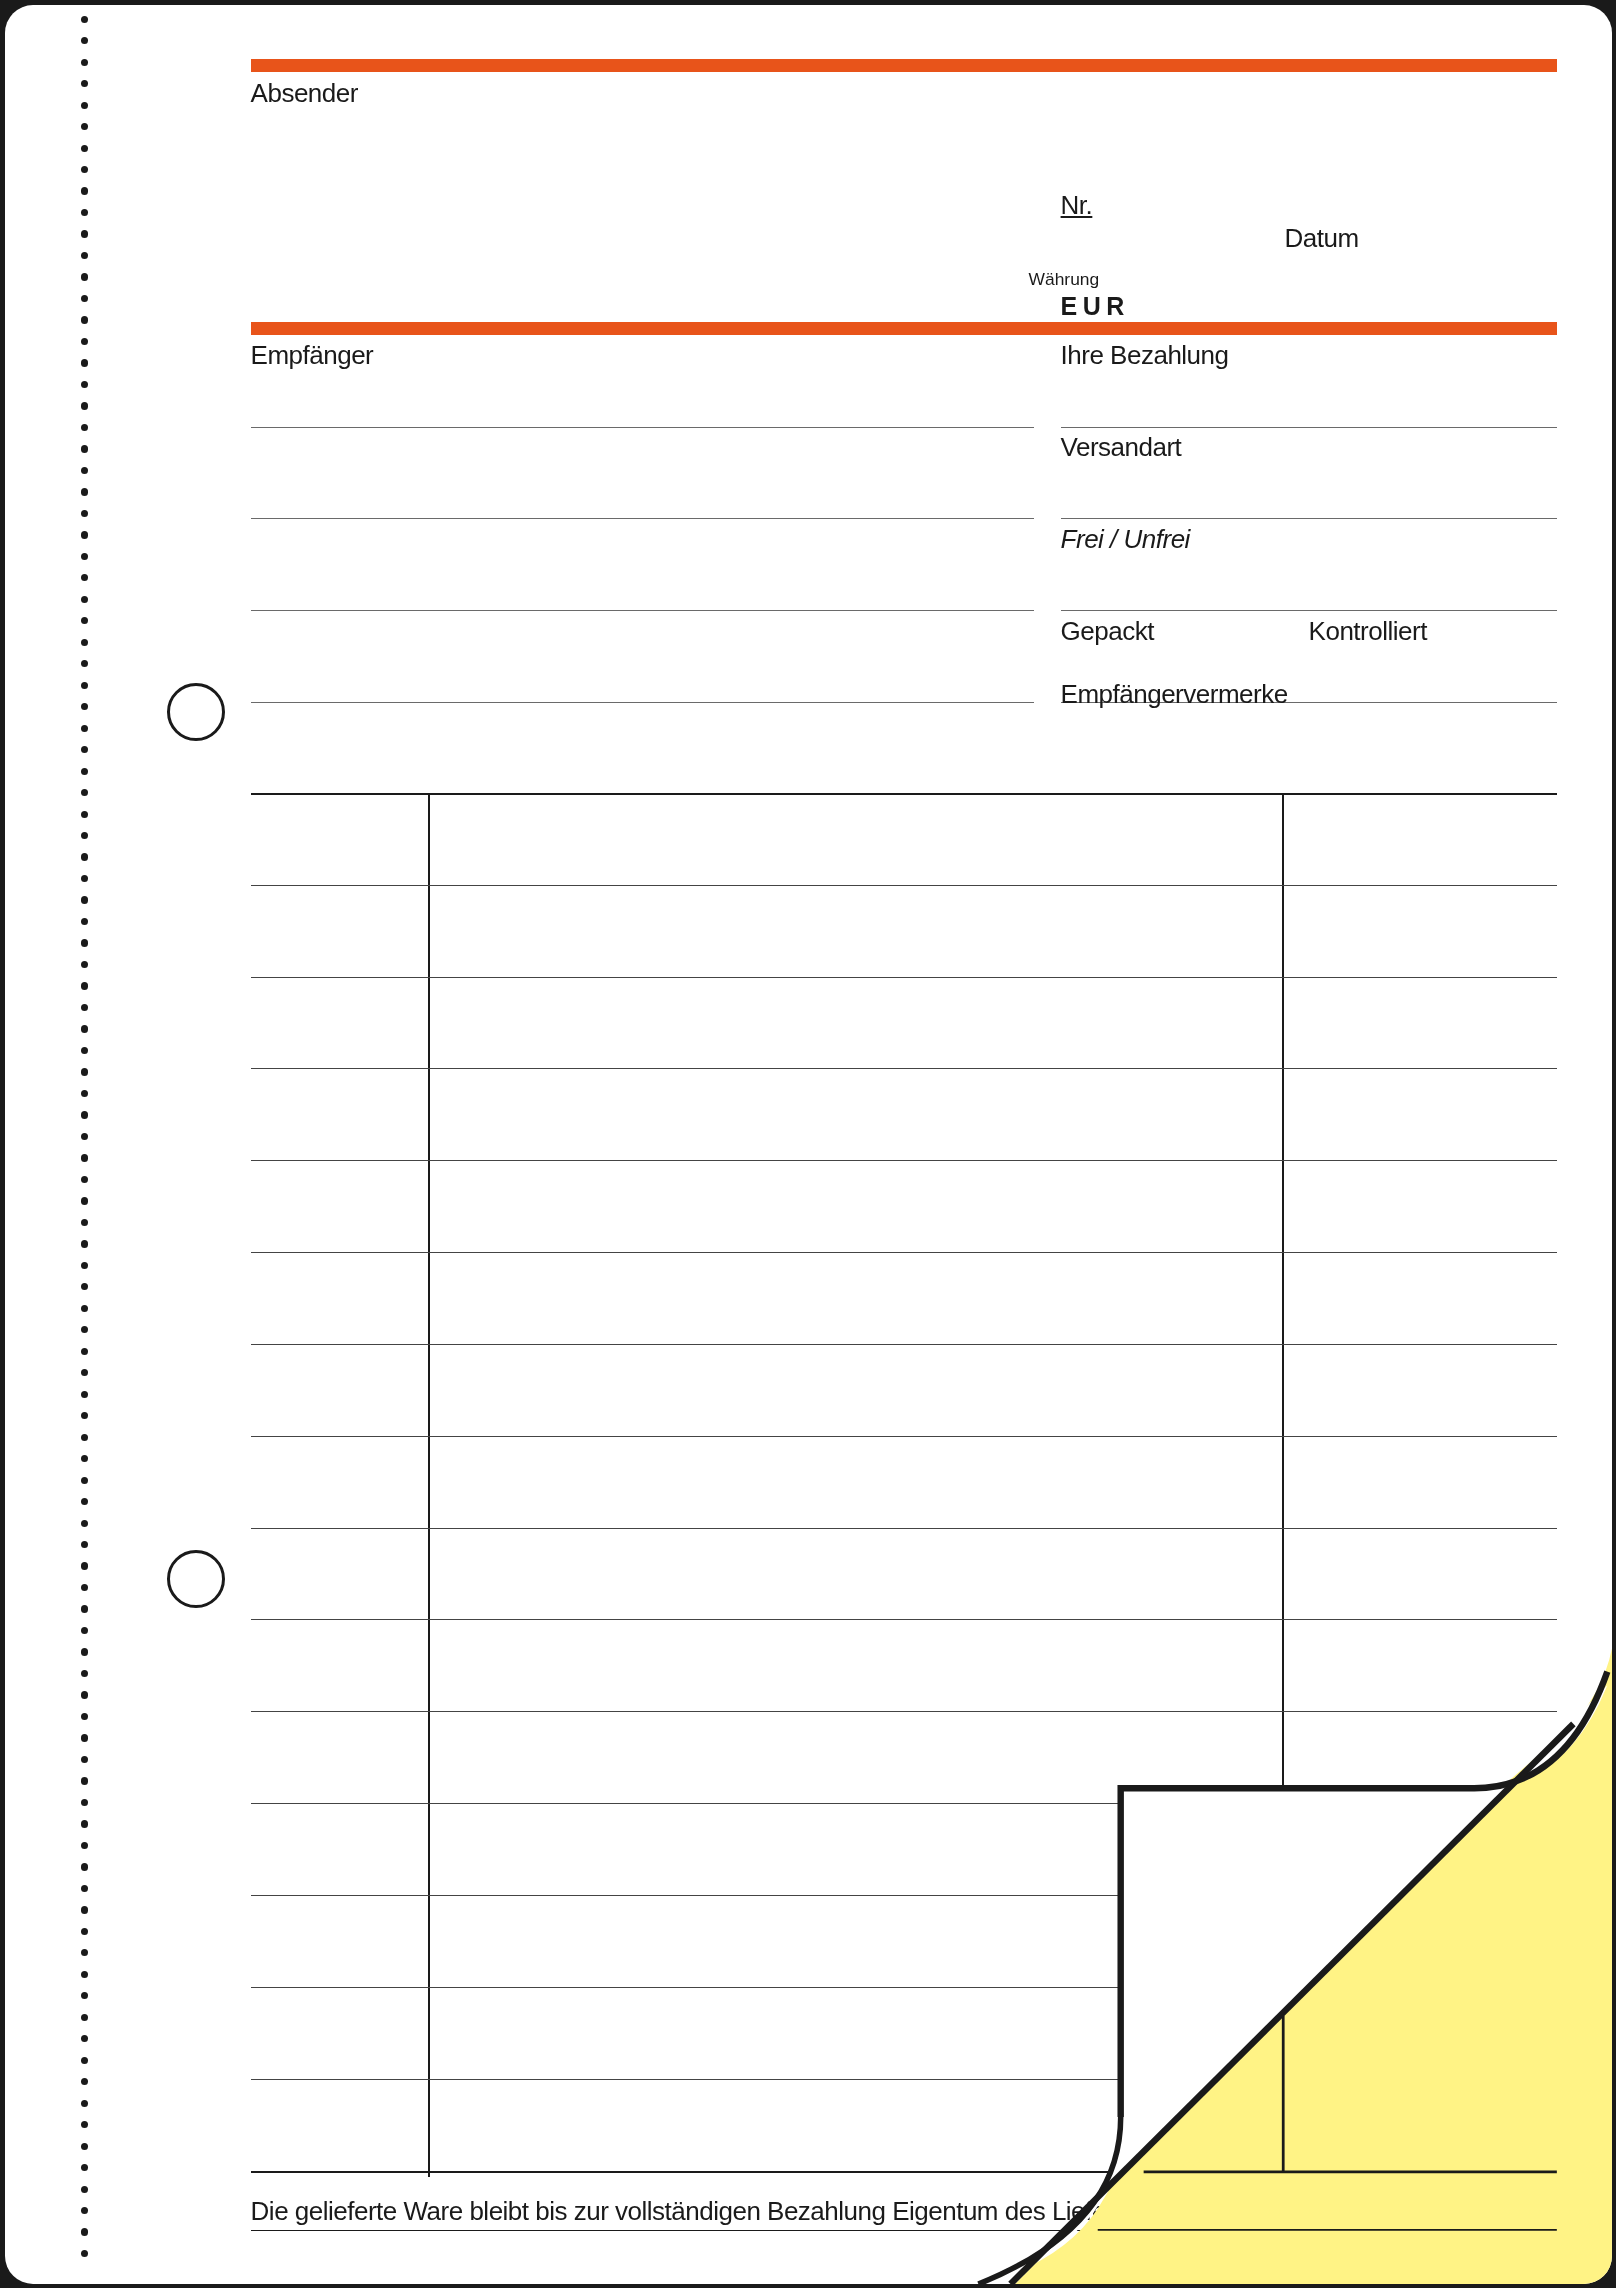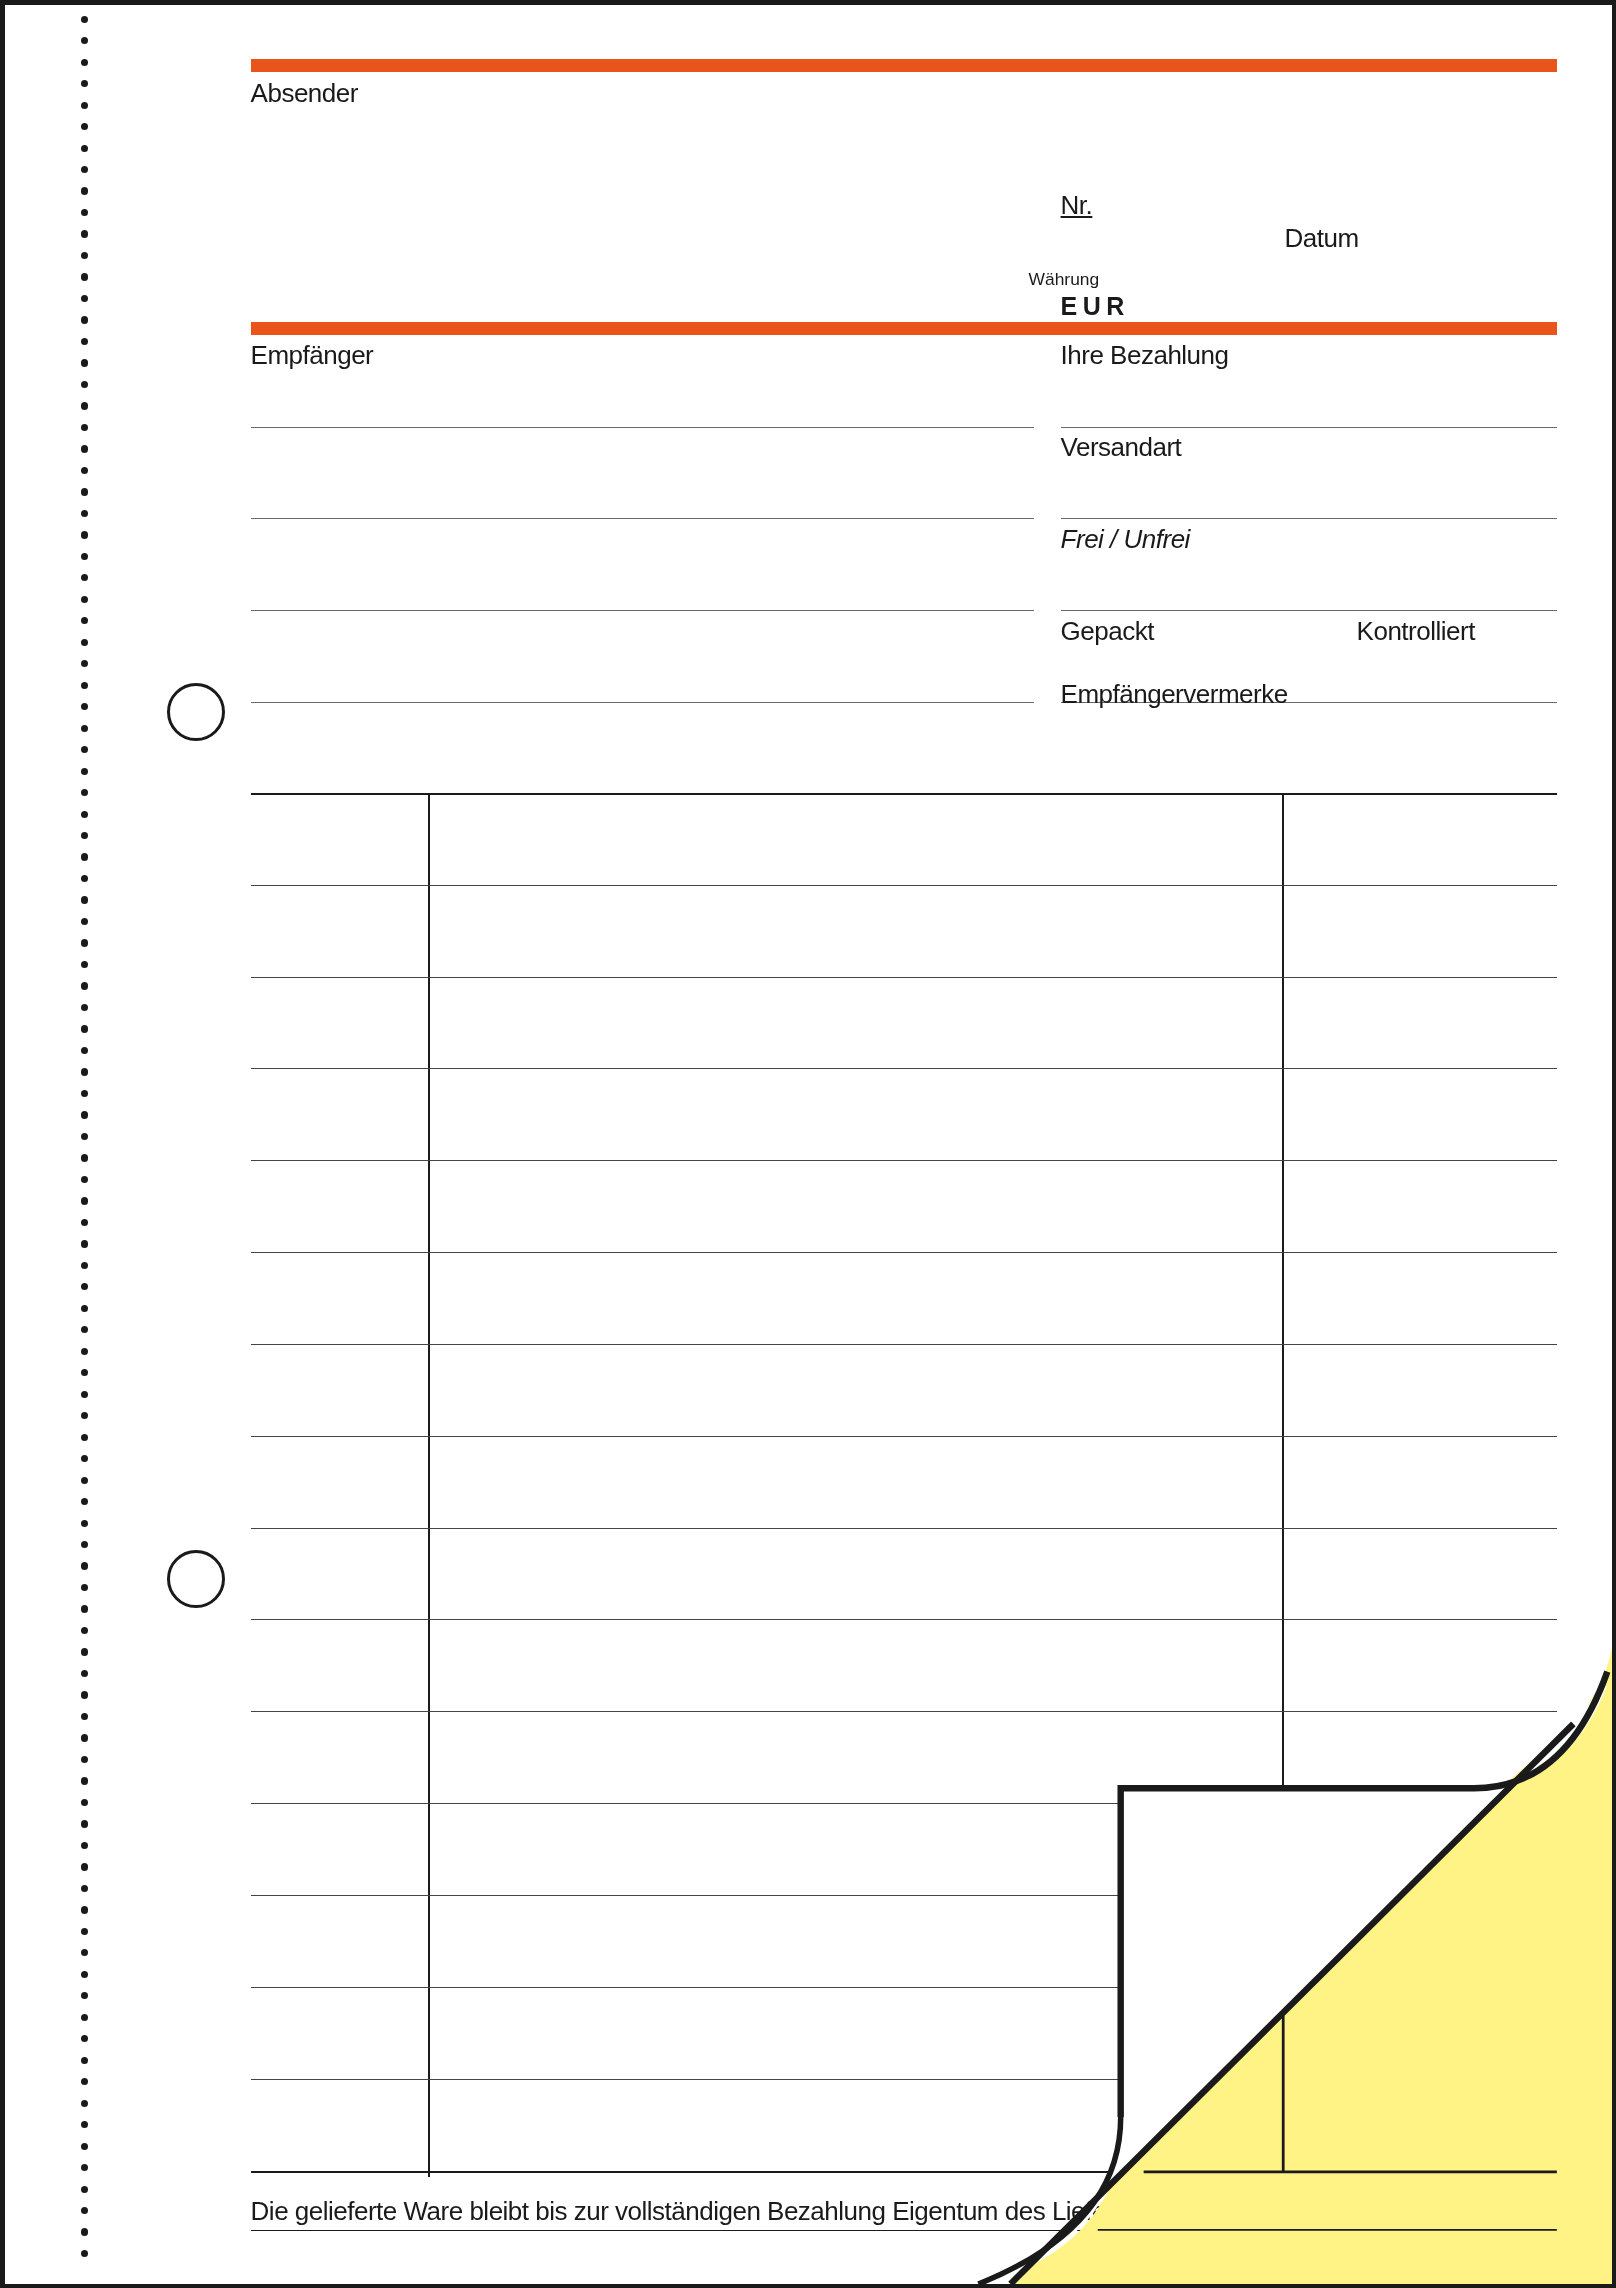--- a/index.html
+++ b/index.html
@@ -1,18 +1,18 @@
 <!DOCTYPE html>
 <html style="font-size:14.7px"><head>
 <meta charset="utf-8">
 <style>
   html, body { margin:0; padding:0; }
   body { width:1616px; height:2288px; position:relative; background:#1a1a1a; overflow:hidden;
          font-family:"Liberation Sans", "DejaVu Sans", sans-serif; color:#1a1a1a; }
-  .sheet { position:absolute; left:4.6px; top:4.6px; width:1607px; height:2279px; background:#fff; overflow:hidden; }
+  .sheet { position:absolute; left:4.6px; top:4.6px; width:1607px; height:2279px; background:#fff; overflow:hidden;border-radius:28px; }
   .perf { position:absolute; left:76px; top:11px; width:9.2px; height:2268px; }
   .perf span { display:block; width:7.3px; height:7.3px; border-radius:50%; background:#1a1a1a; margin:0 0 14.2px 0; }
   .hole { position:absolute; width:52px; height:52px; border:3.7px solid #1a1a1a; border-radius:50%; background:#fff; }
   .bar { position:absolute; left:246px; width:1306px; height:13.8px; }
   .lbl { position:absolute; font-size:26px; font-weight:400; letter-spacing:-0.5px; white-space:nowrap; }
   .title { position:absolute; left:1054px; top:72px; font-size:66px; font-weight:700; letter-spacing:-1.8px; }
   .small { position:absolute; font-size:17.4px; }
   .cur { position:absolute; font-size:25px; font-weight:700; letter-spacing:5.5px; }
   .hline { position:absolute; height:1.8px; background:#6a6a6a; }
   .tline { position:absolute; height:1.8px; background:#444; }
@@ -152,21 +152,21 @@
   <div class="hline" style="left:246px; width:783px; top:605px;"></div>
   <div class="hline" style="left:246px; width:783px; top:697px;"></div>
 
   <span class="lbl" style="left:1056px; top:335px;">Ihre Bezahlung</span>
   <div class="hline" style="left:1056px; width:496px; top:422px;"></div>
   <span class="lbl" style="left:1056px; top:427px;">Versandart</span>
   <div class="hline" style="left:1056px; width:496px; top:513px;"></div>
   <span class="lbl" style="left:1056px; top:519px;font-style:italic;">Frei / Unfrei</span>
   <div class="hline" style="left:1056px; width:496px; top:605px;"></div>
   <span class="lbl" style="left:1056px; top:611px;">Gepackt</span>
-  <span class="lbl" style="left:1304px; top:611px;margin-left:48px;">Kontrolliert</span>
+  <span class="lbl" style="left:1304px; top:611px;">Kontrolliert</span>
   <div class="hline" style="left:1056px; width:496px; top:697px;"></div>
   <span class="lbl" style="left:1056px; top:674px;">Empfängervermerke</span>
 
   <div id="table">
     <div class="thick" style="left:246px; width:1306px; top:788px;"></div>
     <div class="vline" style="left:423px; top:789px; height:1383px;"></div>
     <div class="vline" style="left:1277px; top:789px; height:1383px;"></div>
     <div id="rows">
         <div class="tline" style="left: 246px; width: 1306px; top: 880px;"></div>
         <div class="tline" style="left: 246px; width: 1306px; top: 972px;"></div>

